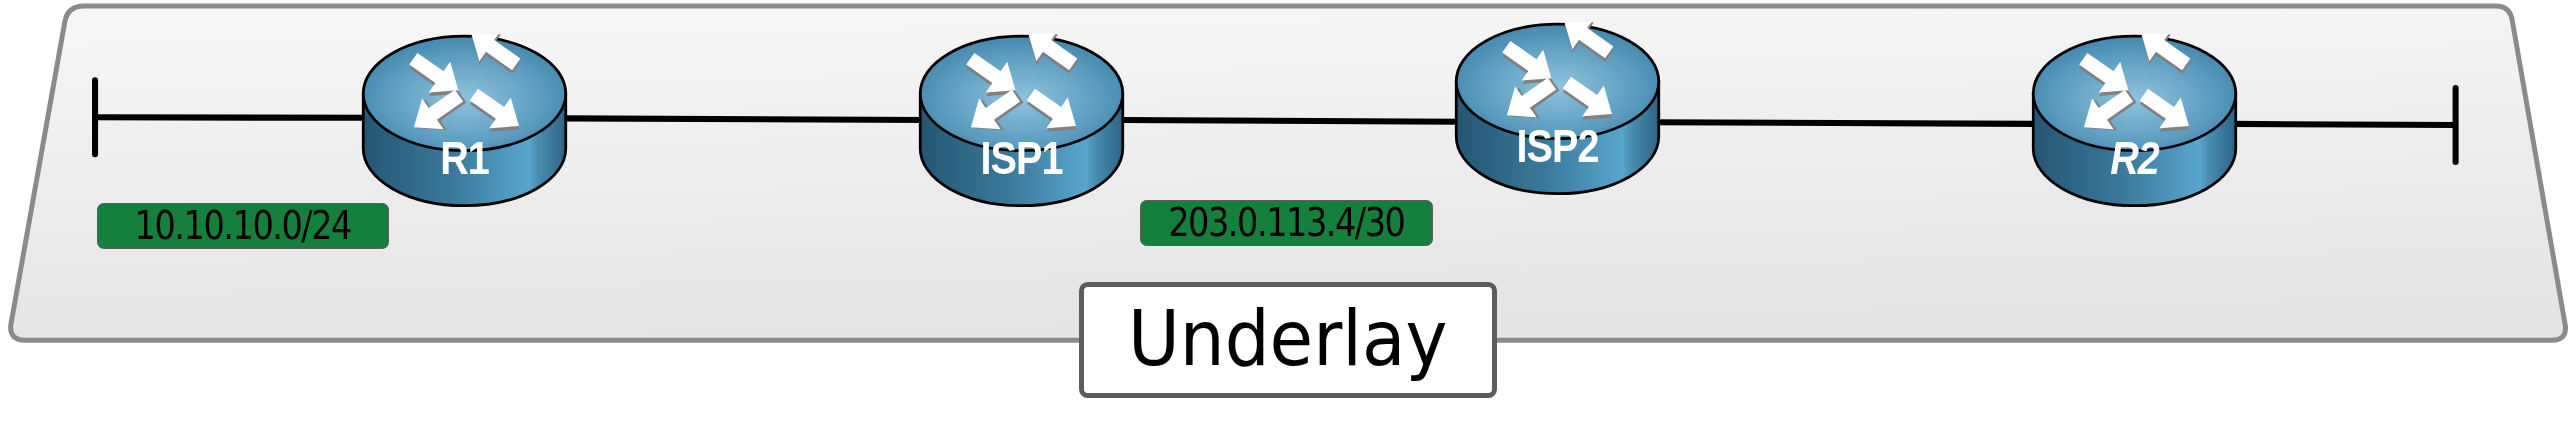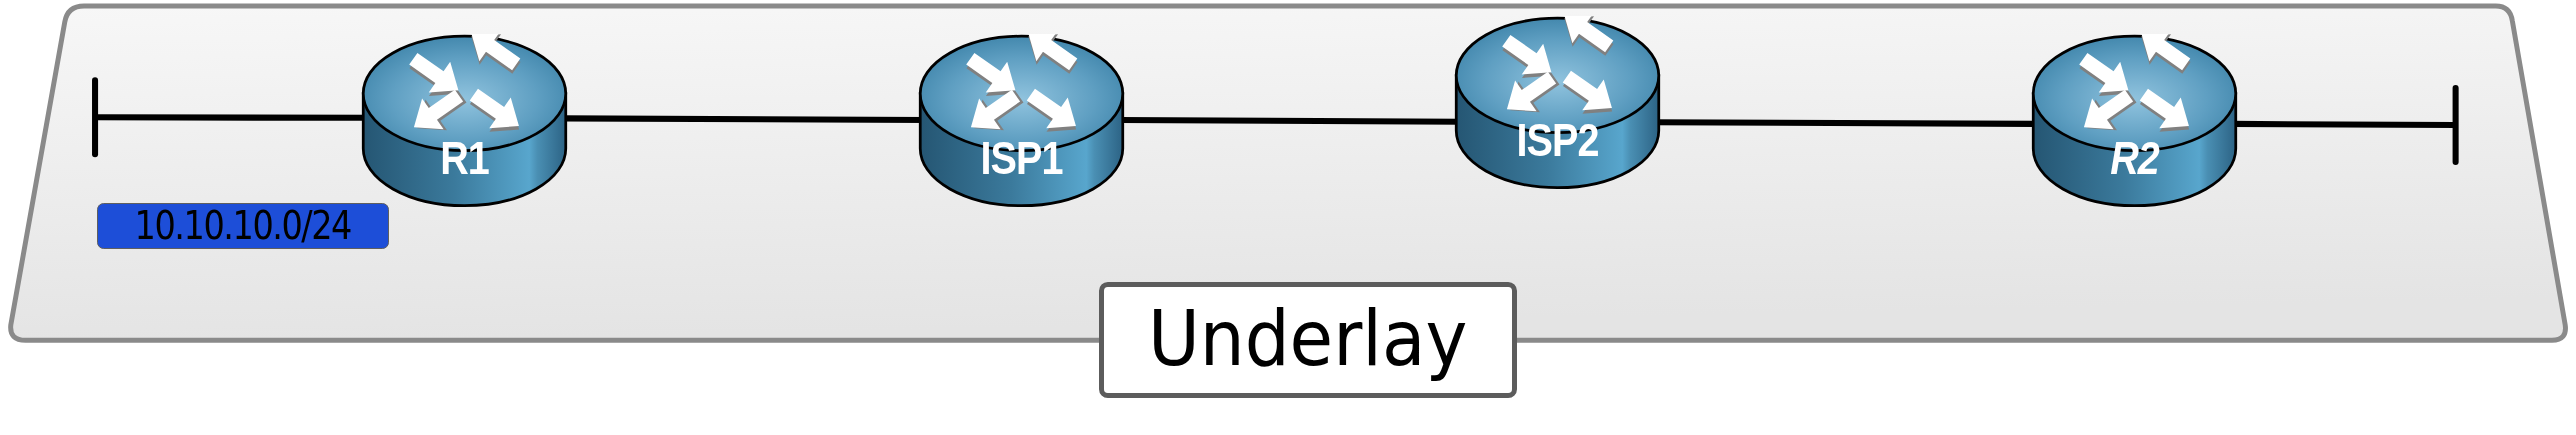--- a/index.html
+++ b/index.html
@@ -9,29 +9,29 @@
   .router { position: absolute; width: 207px; height: 175px; }
   .router svg { position: absolute; left: 0; top: 0; }
   .router-label {
     position: absolute; left: 0; width: 207px; top: 97px; height: 55px;
     text-align: center; color: #ffffff; font-family: "Liberation Sans", sans-serif;
     font-weight: bold; font-size: 46px; line-height: 55px; letter-spacing: -1.1px;
     transform: scaleX(0.86); transform-origin: center;
   }
   .subnet {
     position: absolute; height: 46px; box-sizing: border-box;
-    background: #1d4ed8; border: 1.7px solid #5f5f5f; border-radius: 6.6px;
+    background: #15803d; border: 1.7px solid #5f5f5f; border-radius: 6.6px;
     font-family: "DejaVu Sans", sans-serif; font-size: 39px; line-height: 44px;
     color: #000000; text-align: center; white-space: nowrap; letter-spacing: -1.7px;
   }
   .subnet span { display: inline-block; transform: scaleX(0.86); transform-origin: center; }
   .plane-label {
     position: absolute; left: 1079px; top: 282px; width: 418px; height: 116px;
     box-sizing: border-box; background: #ffffff; border: 5.5px solid #5c5c5c; border-radius: 8.8px;
-    text-align: center; font-family: "DejaVu Sans", sans-serif; font-size: 77px; line-height: 103px; color: #000000; margin-left: 20px;
+    text-align: center; font-family: "DejaVu Sans", sans-serif; font-size: 77px; line-height: 103px; color: #000000;
   }
   .plane-label span { display: inline-block; transform: scaleX(0.92); transform-origin: center; }
 </style>
 </head>
 <body>
 
 <div class="stage">
 
   <svg class="bg" width="2576" height="435" viewBox="0 0 4673 790">
     <defs>
@@ -147,21 +147,21 @@
             <use href="#arrowShape" transform="translate(4,5)"></use>
           </g>
         <g transform="translate(205,110) rotate(35)" fill="#ffffff">
             <use href="#arrowShape"></use>
           </g>
       </g>
     </svg>
     <div class="router-label">ISP1</div>
   </div>
 
-  <div class="router" style="left:1454px; top:16px;">
+  <div class="router" style="left:1454px; top:22px;">
     <svg width="207" height="175" viewBox="0 0 376 318">
       <defs>
         <linearGradient id="sideGrad3" x1="0" y1="0" x2="1" y2="0">
           <stop offset="0" stop-color="#255673"></stop>
           <stop offset="0.45" stop-color="#3b7a9c"></stop>
           <stop offset="0.82" stop-color="#58a6cd"></stop>
           <stop offset="0.86" stop-color="#4a8fb3"></stop>
           <stop offset="1" stop-color="#2c6385"></stop>
         </linearGradient>
         <radialGradient id="topGrad3" cx="0.5" cy="0.55" r="0.6">
@@ -246,18 +246,21 @@
             <use href="#arrowShape"></use>
           </g>
       </g>
     </svg>
     <div class="router-label">R2</div>
   </div>
 
   <div class="subnet" style="left:97px; top:203px; width:292px;">
     <span>10.10.10.0/24</span>
   </div>
+  <div class="subnet" style="left:1140px; top:200px; width:293px;">
+    <span>203.0.113.4/30</span>
+  </div>
 
   <div class="plane-label">
     <span>Underlay</span>
   </div>
 </div>
 
 
 </body></html>

